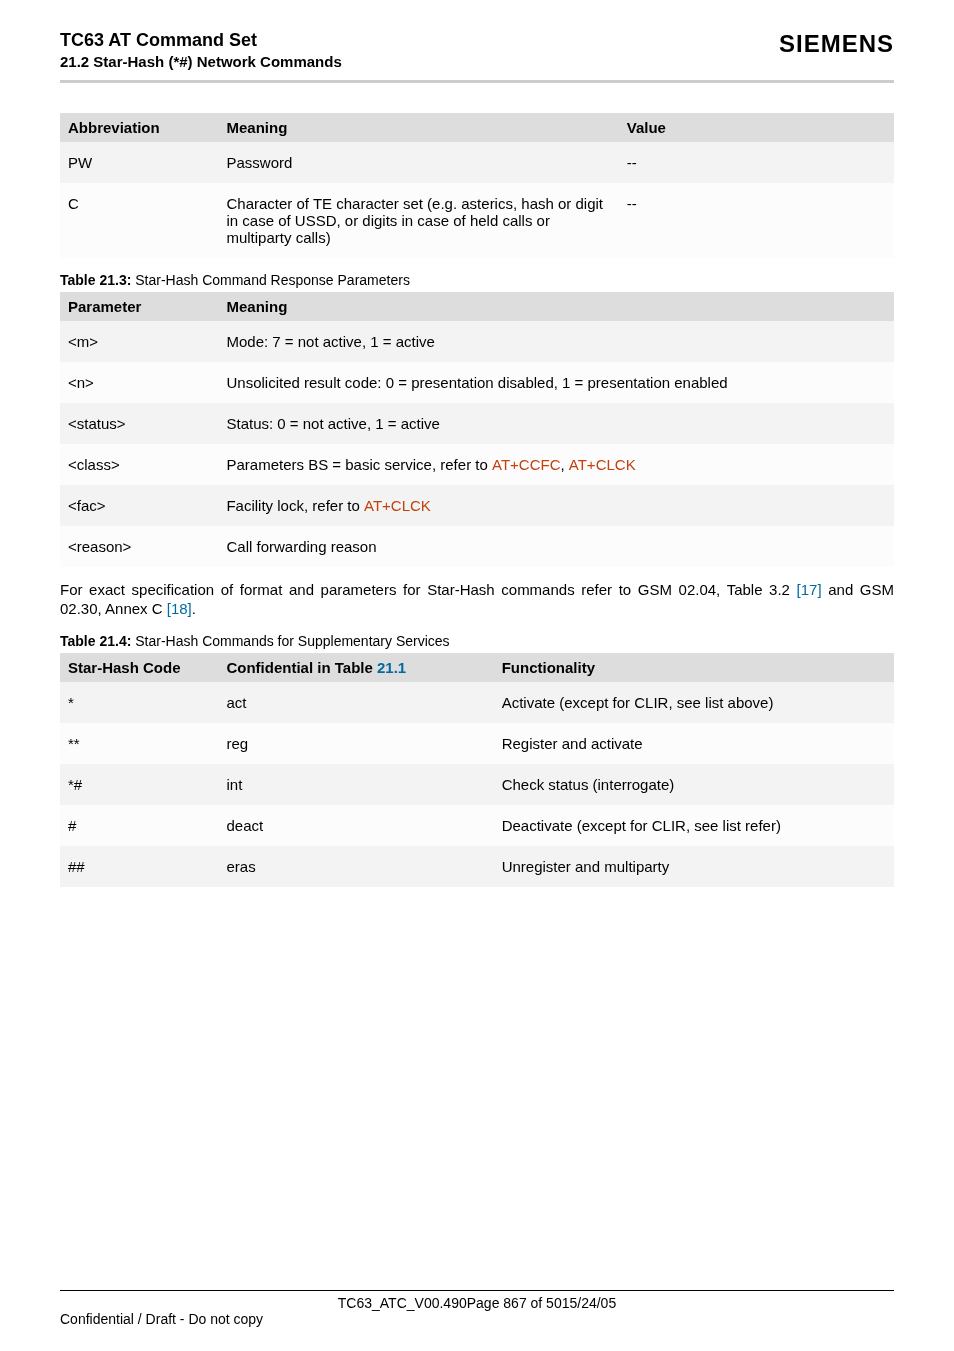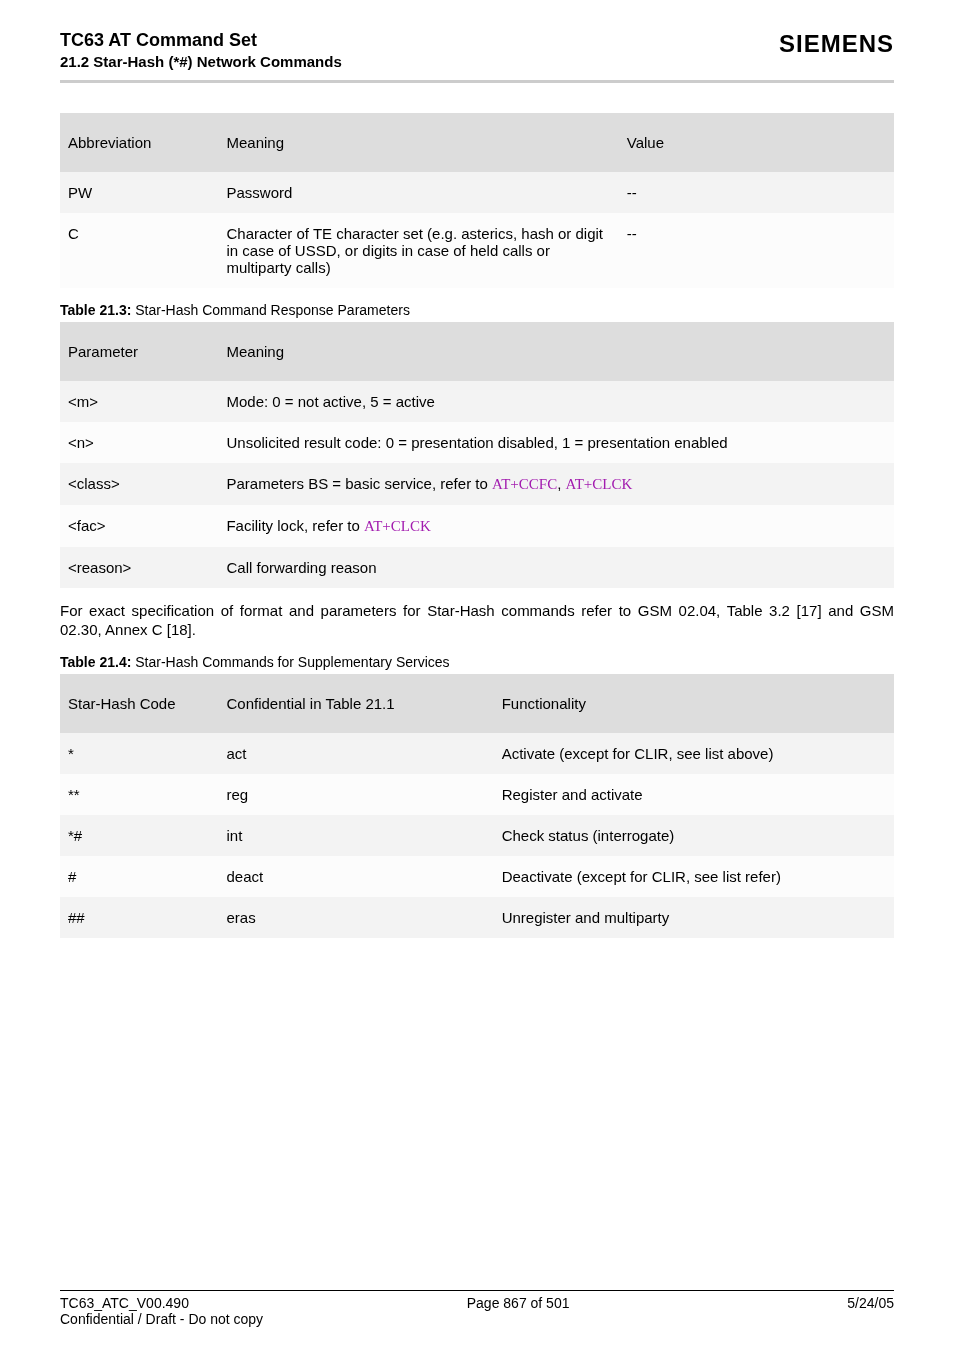--- a/index.html
+++ b/index.html
@@ -5,32 +5,32 @@
   * { box-sizing: border-box; margin: 0; padding: 0; }
   html, body { width: 954px; background: #fff; font-family: Arial, Helvetica, sans-serif; font-size: 15px; color: #000; }
   .page { width: 954px; min-height: 1351px; position: relative; padding: 30px 60px 0 60px; }
   .header-row { display: flex; justify-content: space-between; align-items: flex-start; margin-bottom: 10px; }
   .header-left { }
   .doc-title { font-weight: bold; font-size: 18px; }
   .doc-subtitle { font-weight: bold; font-size: 15px; margin-top: 2px; }
   .brand { font-weight: 900; font-size: 24px; letter-spacing: 1px; }
   .hr-thick { border: none; border-top: 3px solid #ccc; margin: 6px 0 30px 0; }
   table { width: 100%; border-collapse: collapse; font-size: 15px; }
-  thead td, thead th { background: #ddd; font-weight: normal; text-align: left; padding: 21px 8px; }
+  thead td, thead th { background: #ddd; font-weight: bold; text-align: left; padding: 6px 8px; }
   tbody td { padding: 12px 8px; vertical-align: top; }
   tbody tr:nth-child(odd) { background: #f3f3f3; }
   tbody tr:nth-child(even) { background: #fcfcfc; }
   .table-caption { font-size: 14px; margin: 14px 0 4px 0; }
   .table-caption .bold { font-weight: bold; }
   .para { font-size: 15px; line-height: 1.25; margin: 14px 0 6px 0; text-align: justify; }
-  .link { color: #000000; }
-  .code { font-family: Liberation Serif, serif; color: #a21caf; }
+  .link { color: #0369a1; }
+  .code { font-family: Liberation Sans, sans-serif; color: #c2410c; }
   .footer { position: absolute; left: 60px; right: 60px; bottom: 24px; font-size: 14px; }
   .footer-line { border: none; border-top: 1px solid #000; margin-bottom: 4px; }
-  .footer-row { display: flex; justify-content: space-between; }
+  .footer-row { display: flex; justify-content: center; }
   .col-a { width: 19%; }
   .col-b { width: 48%; }
   .col-c { width: 33%; }
   .t2 .col-a { width: 19%; }
   .t2 .col-b { width: 81%; }
   .t3 .c1 { width: 19%; }
   .t3 .c2 { width: 33%; }
   .t3 .c3 { width: 48%; }
 </style>
 </head>
@@ -76,25 +76,29 @@
   <table class="t2">
     <thead>
       <tr>
         <td class="col-a">Parameter</td>
         <td class="col-b">Meaning</td>
       </tr>
     </thead>
     <tbody>
       <tr>
         <td>&lt;m&gt;</td>
-        <td>Mode: 0 = not active, 5 = active</td>
+        <td>Mode: 7 = not active, 1 = active</td>
       </tr>
       <tr>
         <td>&lt;n&gt;</td>
         <td>Unsolicited result code: 0 = presentation disabled, 1 = presentation enabled</td>
+      </tr>
+      <tr>
+        <td>&lt;status&gt;</td>
+        <td>Status: 0 = not active, 1 = active</td>
       </tr>
       <tr>
         <td>&lt;class&gt;</td>
         <td>
           <span>Parameters BS = basic service, refer to </span><span class="code">AT+CCFC</span><span>, </span><span class="code">AT+CLCK</span>
         </td>
       </tr>
       <tr>
         <td>&lt;fac&gt;</td>
         <td>

